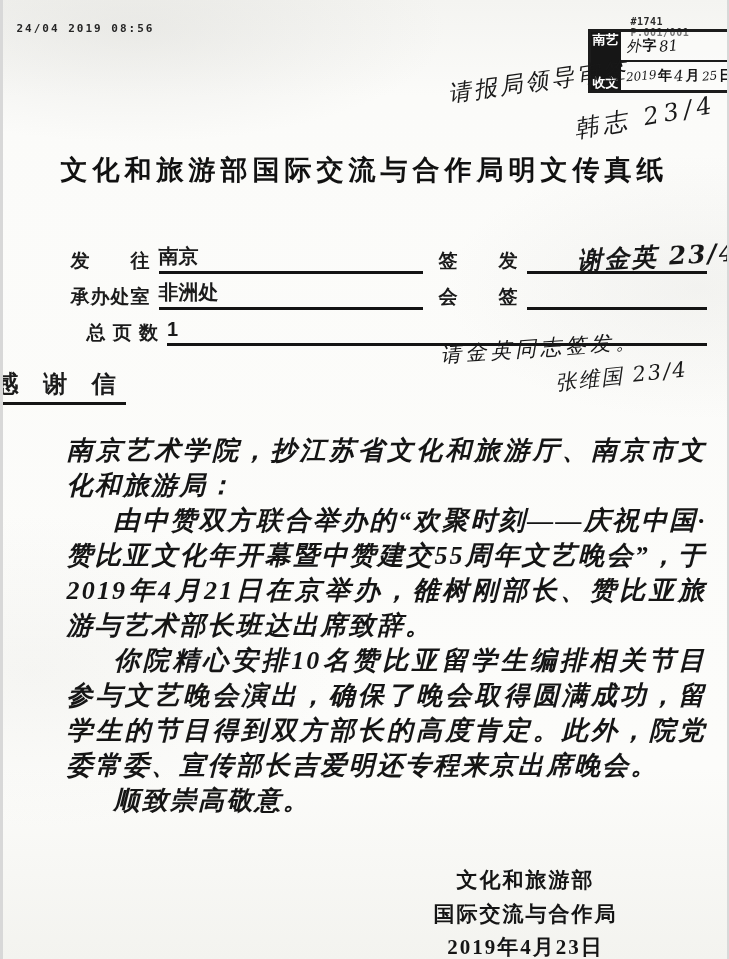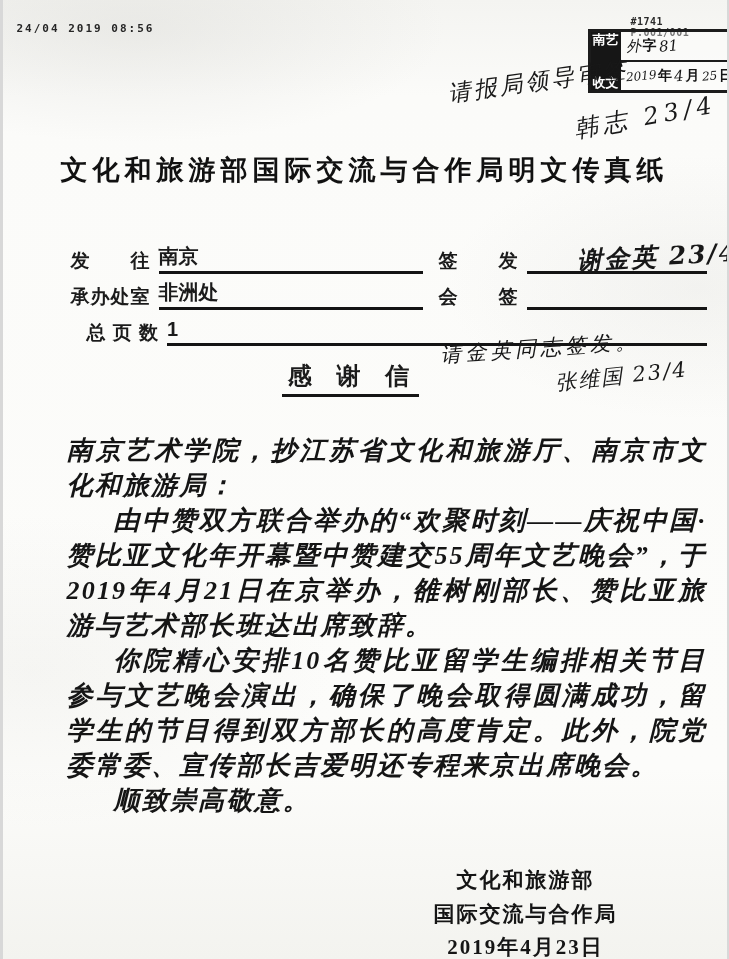--- a/index.html
+++ b/index.html
@@ -51,21 +51,21 @@
   .form{position:absolute;left:68px;top:238px;width:636px;}
   .form-row{display:flex;align-items:flex-end;height:36px;}
   .fcol-left{flex:0 0 352px;display:flex;align-items:flex-end;}
   .fcol-right{flex:1;display:flex;align-items:flex-end;margin-left:16px;}
   .flabel{font-size:19px;font-weight:700;white-space:pre;letter-spacing:1px;
     font-family:"Liberation Sans",sans-serif;flex:0 0 auto;}
   .fline{flex:1;border-bottom:3px solid #141414;
     font-size:20px;font-weight:700;margin-left:8px;position:relative;
     padding-bottom:1px;min-height:24px;font-family:"Liberation Sans",sans-serif;}
   
-  .letter-head{position:absolute;top:360px;left:0;width:100%;text-align:center;}
+  .letter-head{position:absolute;top:368px;left:0;width:100%;text-align:left;}
   .letter-head span{display:inline-block;transform:translateX(-14px);
     font-family:"Liberation Sans",sans-serif;font-weight:800;font-size:24px;
     letter-spacing:9px;border-bottom:3px solid #151515;padding:0 1px 2px 6px;}
   
   .letter-body{position:absolute;left:64px;top:433px;width:640px;
     font-size:26px;line-height:35px;letter-spacing:2.2px;
     font-weight:600;text-align:justify;color:#151515;font-style:italic;}
   .letter-body p{margin:0;}
   .letter-body p.indent{text-indent:47px;}
   

